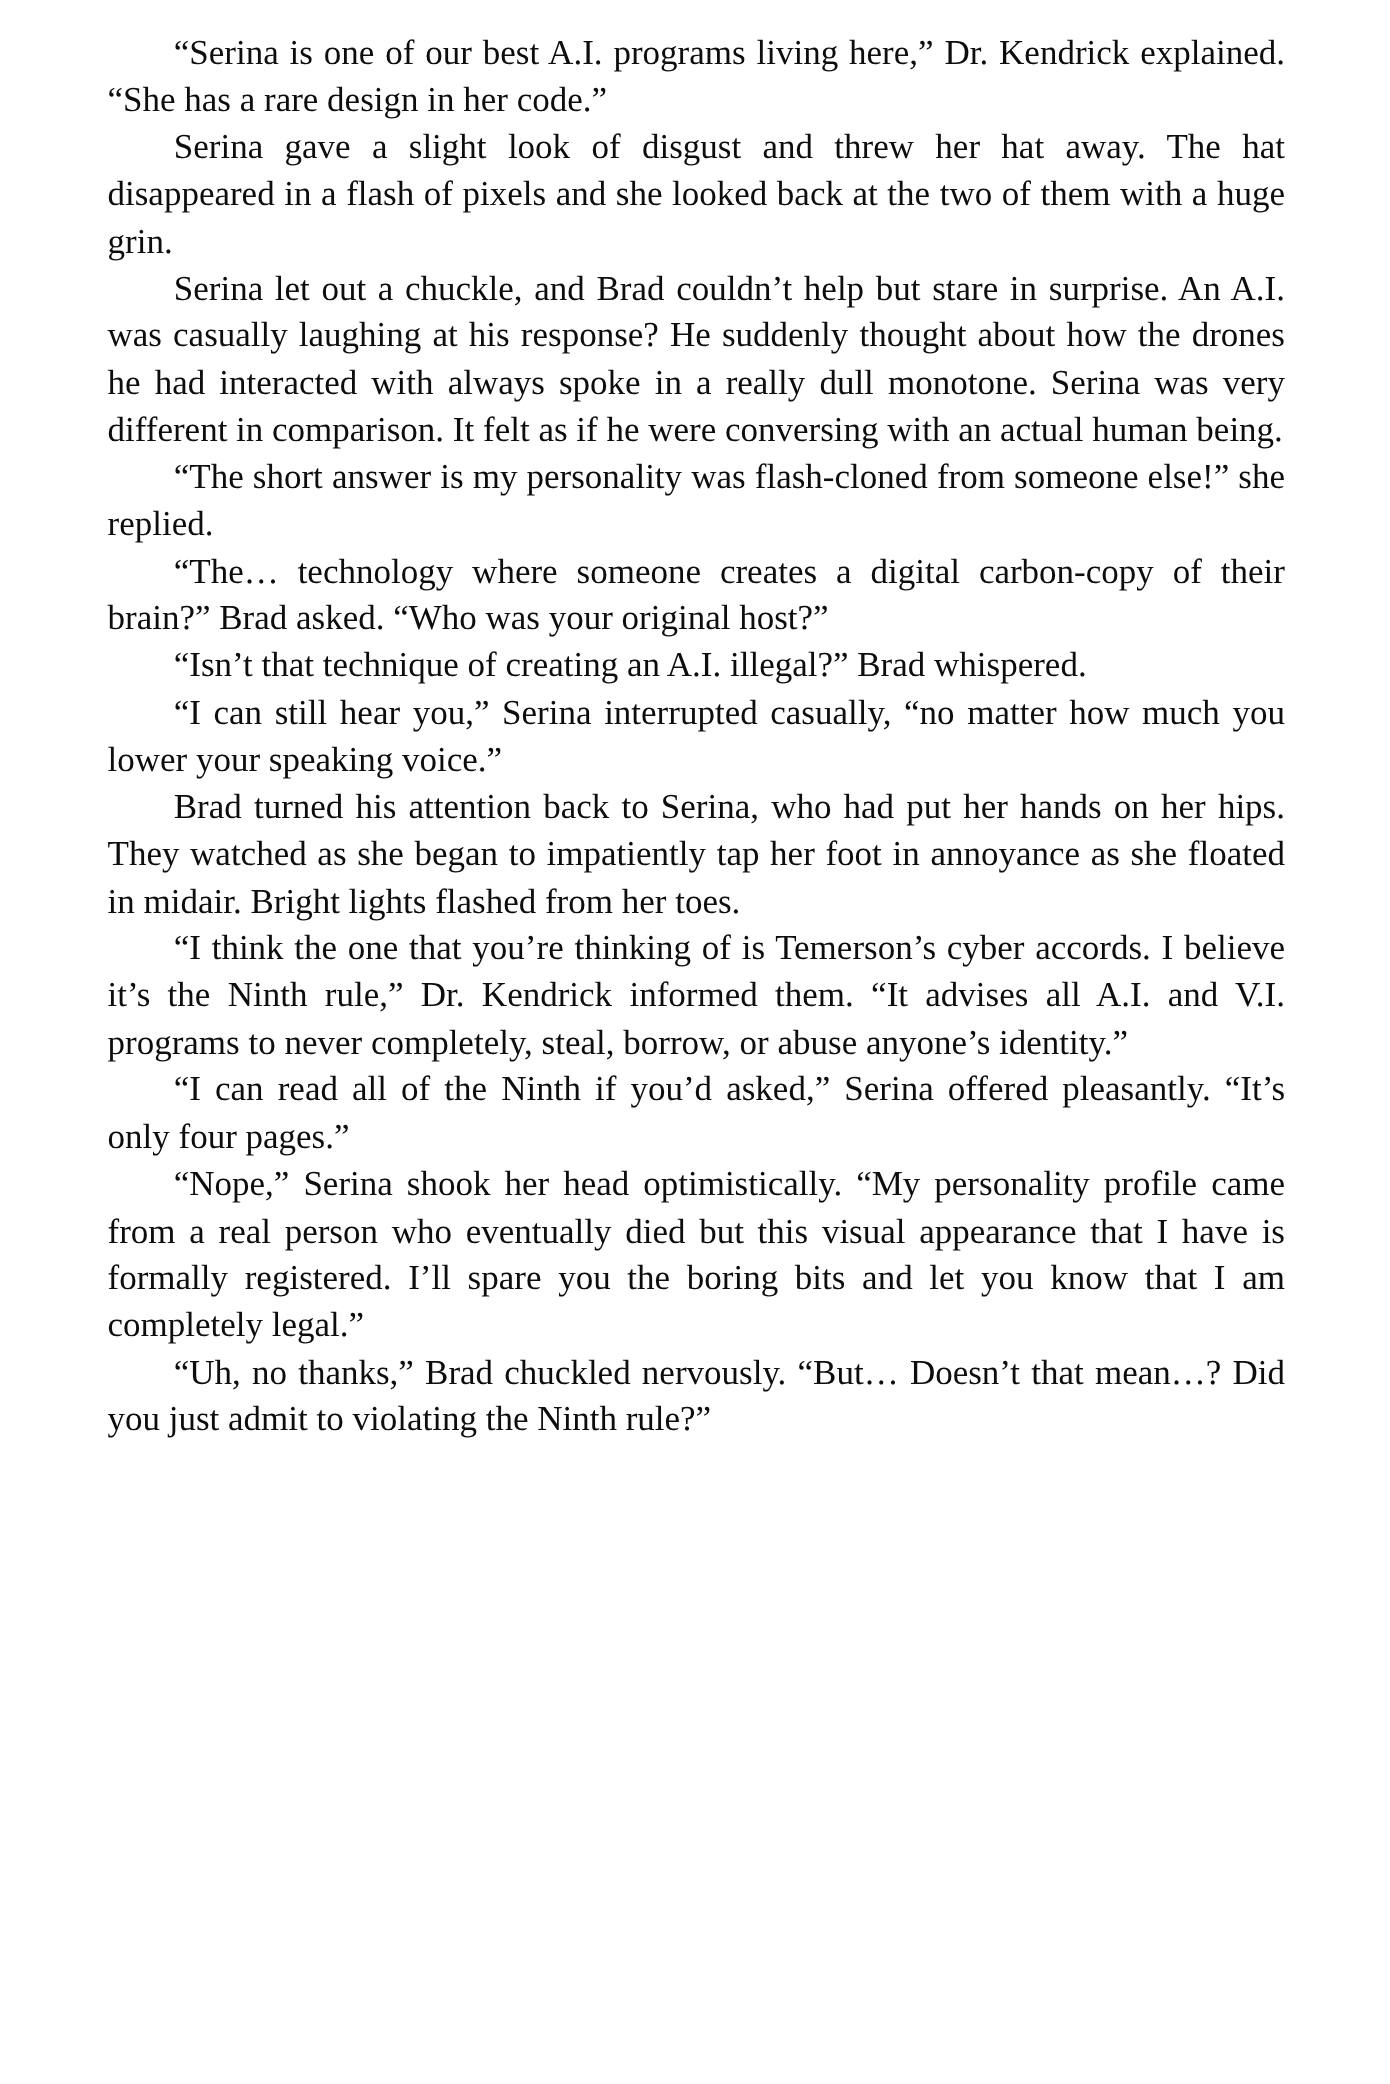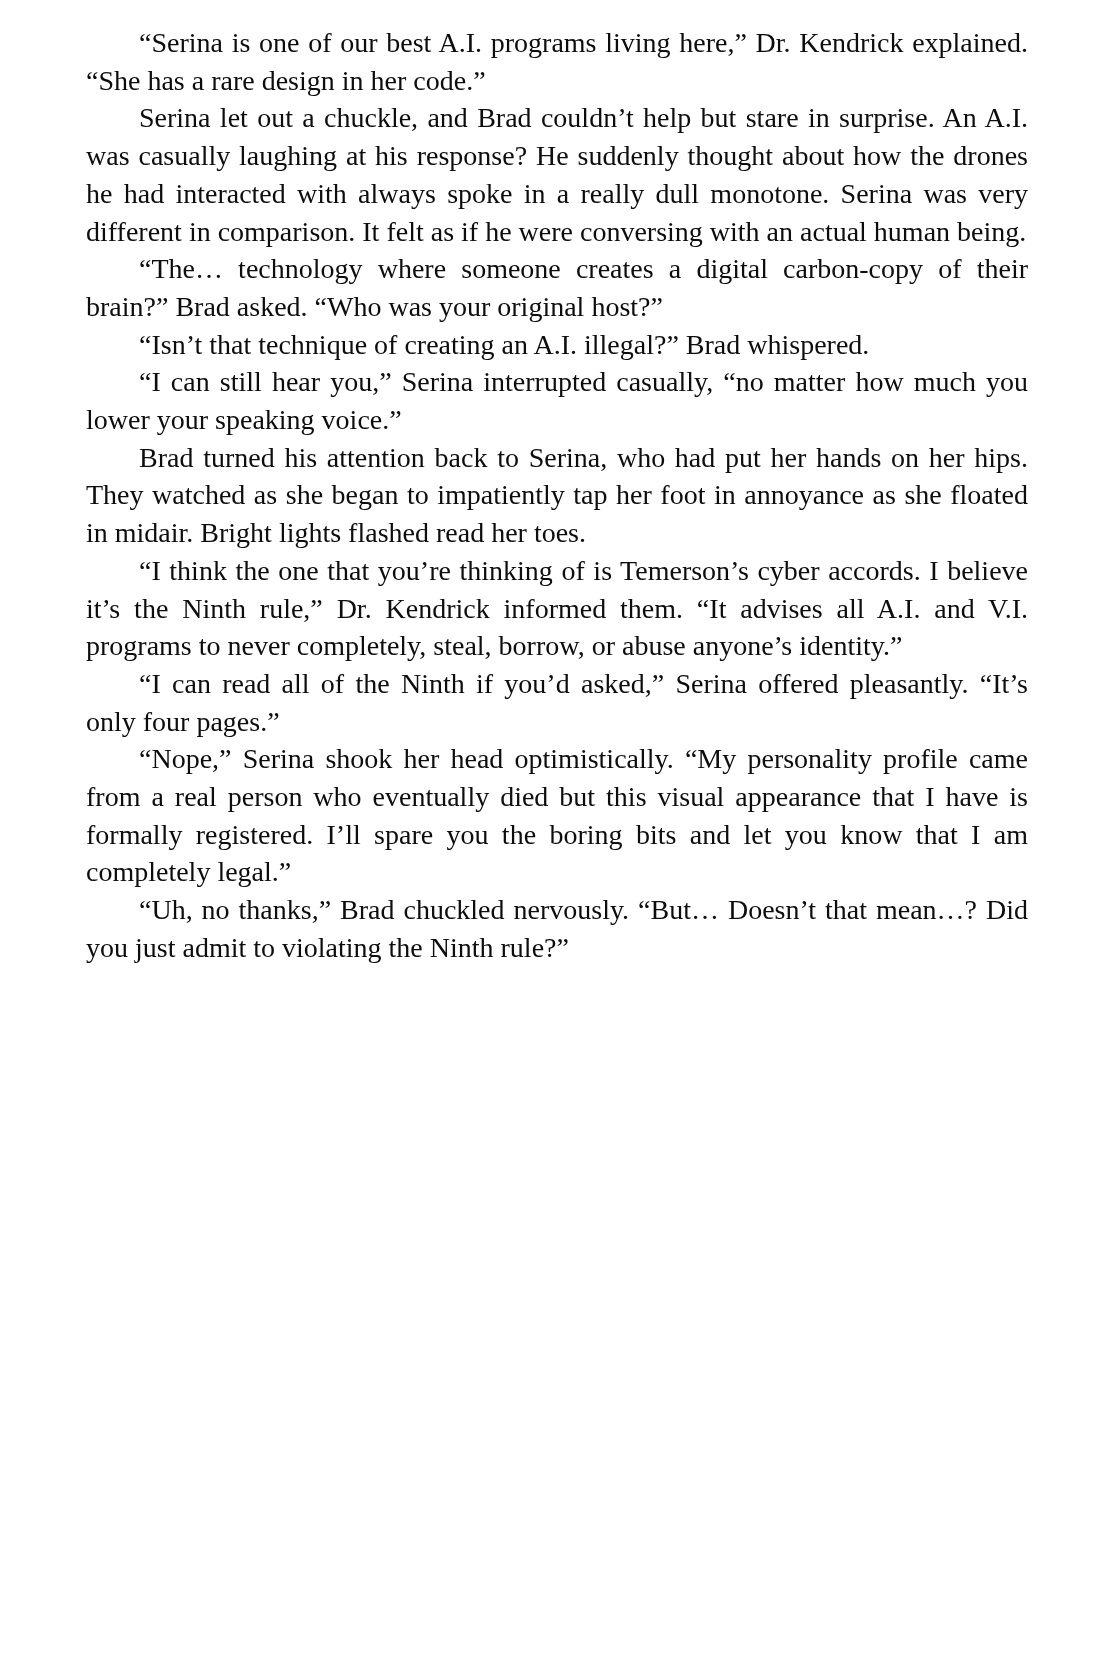--- a/index.html
+++ b/index.html
@@ -33,23 +33,25 @@
     -webkit-hyphens: manual;
     hyphens: manual;
   }
 </style>
 </head>
 <body>
 
 <div class="page">
   <div class="text-block">
       <p class="para">“Serina is one of our best A.I. programs living here,” Dr. Kendrick explained. “She has a rare design in her code.”</p>
+      <p class="para">Serina gave a slight look of disgust and threw her hat away. The hat disappeared in a flash of pixels and she looked back at the two of them with a huge grin.</p>
       <p class="para">Serina let out a chuckle, and Brad couldn’t help but stare in surprise. An A.I. was casually laughing at his response? He suddenly thought about how the drones he had interacted with always spoke in a really dull monotone. Serina was very different in comparison. It felt as if he were conversing with an actual human being.</p>
+      <p class="para">“The short answer is my personality was flash-cloned from someone else!” she replied.</p>
       <p class="para">“The… technology where someone creates a digital carbon-copy of their brain?” Brad asked. “Who was your original host?”</p>
       <p class="para">“Isn’t that technique of creating an A.I. illegal?” Brad whispered.</p>
       <p class="para">“I can still hear you,” Serina interrupted casually, “no matter how much you lower your speaking voice.”</p>
-      <p class="para">Brad turned his attention back to Serina, who had put her hands on her hips. They watched as she began to impatiently tap her foot in annoyance as she floated in midair. Bright lights flashed read her toes.</p>
+      <p class="para">Brad turned his attention back to Serina, who had put her hands on her hips. They watched as she began to impatiently tap her foot in annoyance as she floated in midair. Bright lights flashed from her toes.</p>
       <p class="para">“I think the one that you’re thinking of is Temerson’s cyber accords. I believe it’s the Ninth rule,” Dr. Kendrick informed them. “It advises all A.I. and V.I. programs to never completely, steal, borrow, or abuse anyone’s identity.”</p>
       <p class="para">“I can read all of the Ninth if you’d asked,” Serina offered pleasantly. “It’s only four pages.”</p>
       <p class="para">“Nope,” Serina shook her head optimistically. “My personality profile came from a real person who eventually died but this visual appearance that I have is formally registered. I’ll spare you the boring bits and let you know that I am completely legal.”</p>
       <p class="para">“Uh, no thanks,” Brad chuckled nervously. “But… Doesn’t that mean…? Did you just admit to violating the Ninth rule?”</p>
     </div>
 </div>
 
 </body></html>

